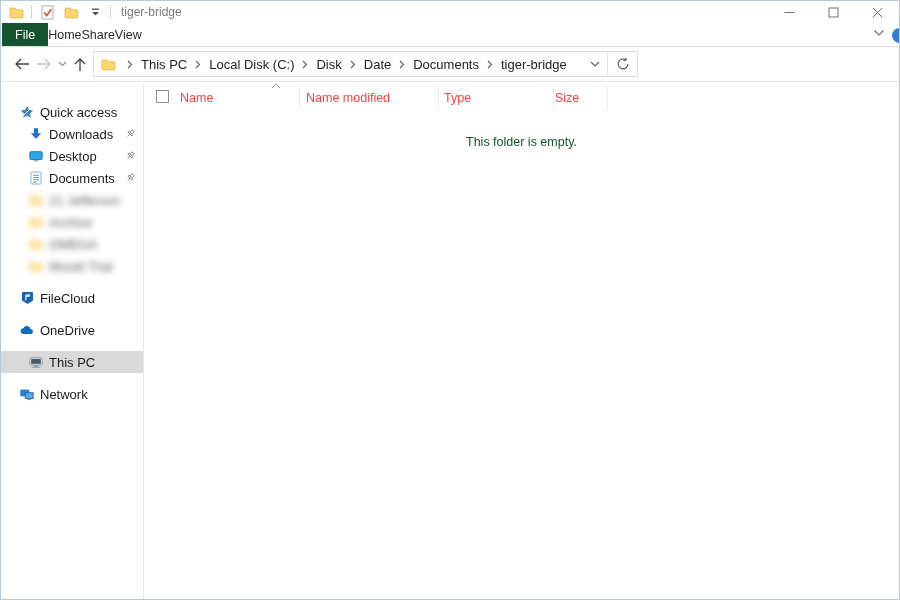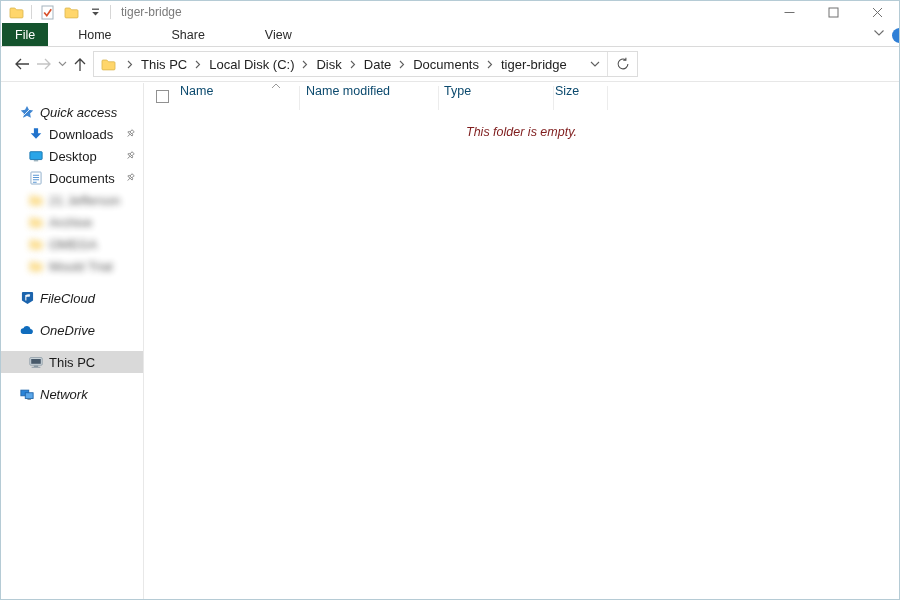--- a/index.html
+++ b/index.html
@@ -11,21 +11,21 @@
   .titlebar { height:22px; display:flex; align-items:center; position:relative; }
   .tb-left { display:flex; align-items:center; gap:6px; padding-left:6px; }
   .tb-sep { width:1px; height:14px; background:#d6d6d6; }
   .tb-btn { display:flex; align-items:center; justify-content:center; width:18px; height:18px; cursor:pointer; }
   .tb-title { color:#7a7a7a; font-size:12px; margin-left:4px; white-space:nowrap; }
   .win-controls { position:absolute; right:0; top:0; height:22px; display:flex; }
   .win-btn { width:44px; height:22px; display:flex; align-items:center; justify-content:center; cursor:pointer; }
 
   
   .tabbar { height:24px; display:flex; align-items:stretch; border-bottom:1px solid #dadada; position:relative; overflow:hidden; }
-  .tab { display:flex; align-items:center; padding:0 30px; font-size:12.5px; color:#2b2b2b; cursor:pointer; }
+  .tab { display:flex; align-items:center; padding:0 0; font-size:12.5px; color:#2b2b2b; cursor:pointer; }
   .tab.active { background:#14532d; color:#fff; margin-left:1px; padding:0 13px; }
   .ribbon-collapse { position:absolute; right:14px; top:6px; cursor:pointer; }
   .help-circle { position:absolute; right:-8px; top:5px; width:15px; height:15px; border-radius:50%; background:#2f7fd6; }
 
   
   .navbar { height:35px; display:flex; align-items:center; padding:0 2px 0 10px; border-bottom:1px solid #e7e7e7; }
   .nav-btn { width:22px; height:24px; display:flex; align-items:center; justify-content:center; cursor:pointer; flex:none; }
   .nav-btn.small { width:14px; }
   .addressbar { flex:none; width:545px; height:26px; border:1px solid #dcdcdc; display:flex; align-items:center; margin-left:2px; background:#fff; }
   .addr-folder { padding:0 6px 0 7px; display:flex; flex:none; }
@@ -36,36 +36,36 @@
   .refresh { width:30px; height:100%; display:flex; align-items:center; justify-content:center; border-left:1px solid #e2e2e2; cursor:pointer; flex:none; }
   .searchbox { flex:1; height:26px; border:1px solid #dcdcdc; margin-left:10px; margin-right:1px; display:flex; align-items:center; padding-left:11px; background:#fff; }
   .searchbox input { border:none; outline:none; font-family:inherit; font-size:13px; color:#333; flex:1; margin-left:11px; background:transparent; }
   .searchbox input::placeholder { color:#767676; opacity:1; }
 
   
   .content { position:absolute; top:82px; bottom:0; left:0; right:0; display:flex; }
   .sidebar { width:143px; flex:none; border-right:1px solid #e8e8e8; padding-top:18px; overflow:hidden; }
   .side-item { height:22px; display:flex; align-items:center; position:relative; cursor:pointer; font-size:13px; color:#1b1b1b; }
   .side-item .icon { width:14px; height:16px; display:flex; align-items:center; justify-content:center; margin-right:6px; flex:none; }
-  .lvl0 { padding-left:19px;font-style:italic; }
+  .lvl0 { padding-left:19px; }
   .lvl1 { padding-left:28px; }
   .root { margin-top:10px; }
   .side-item.selected { background:#d9d9d9; }
   .pin { position:absolute; right:7px; top:5px; }
   .redacted .blurwrap { filter:blur(3px); opacity:.75; }
   .blurwrap { display:flex; align-items:center; }
   .blurwrap .icon { width:14px; height:16px; display:flex; align-items:center; justify-content:center; margin-right:6px; }
 
   .main { flex:1; position:relative; }
   .hdr { position:relative; height:30px; }
   .hdr-checkbox { position:absolute; left:12px; top:7px; width:13px; height:13px; border:1px solid #919191; background:#fff; cursor:pointer; }
-  .col-label { position:absolute; top:1px; font-size:12.5px; color:#0c4a6e; cursor:pointer; white-space:nowrap; }
+  .col-label { position:absolute; top:8px; font-size:12.5px; color:#ef4444; cursor:pointer; white-space:nowrap; }
   .sort-caret { position:absolute; top:0px; left:127px; cursor:pointer; }
   .col-sep { position:absolute; top:3px; height:24px; width:1px; background:#ececec; }
-  .empty-msg { position:absolute; top:42px; left:0; right:0; text-align:center; font-size:12.5px; color:#7f1d1d;font-style:italic; }
+  .empty-msg { position:absolute; top:52px; left:0; right:0; text-align:center; font-size:12.5px; color:#14532d; }
 
   svg { display:block; }
 </style>
 </head>
 <body>
 
 <div class="window">
 
   <div class="titlebar">
     <div class="tb-left">

